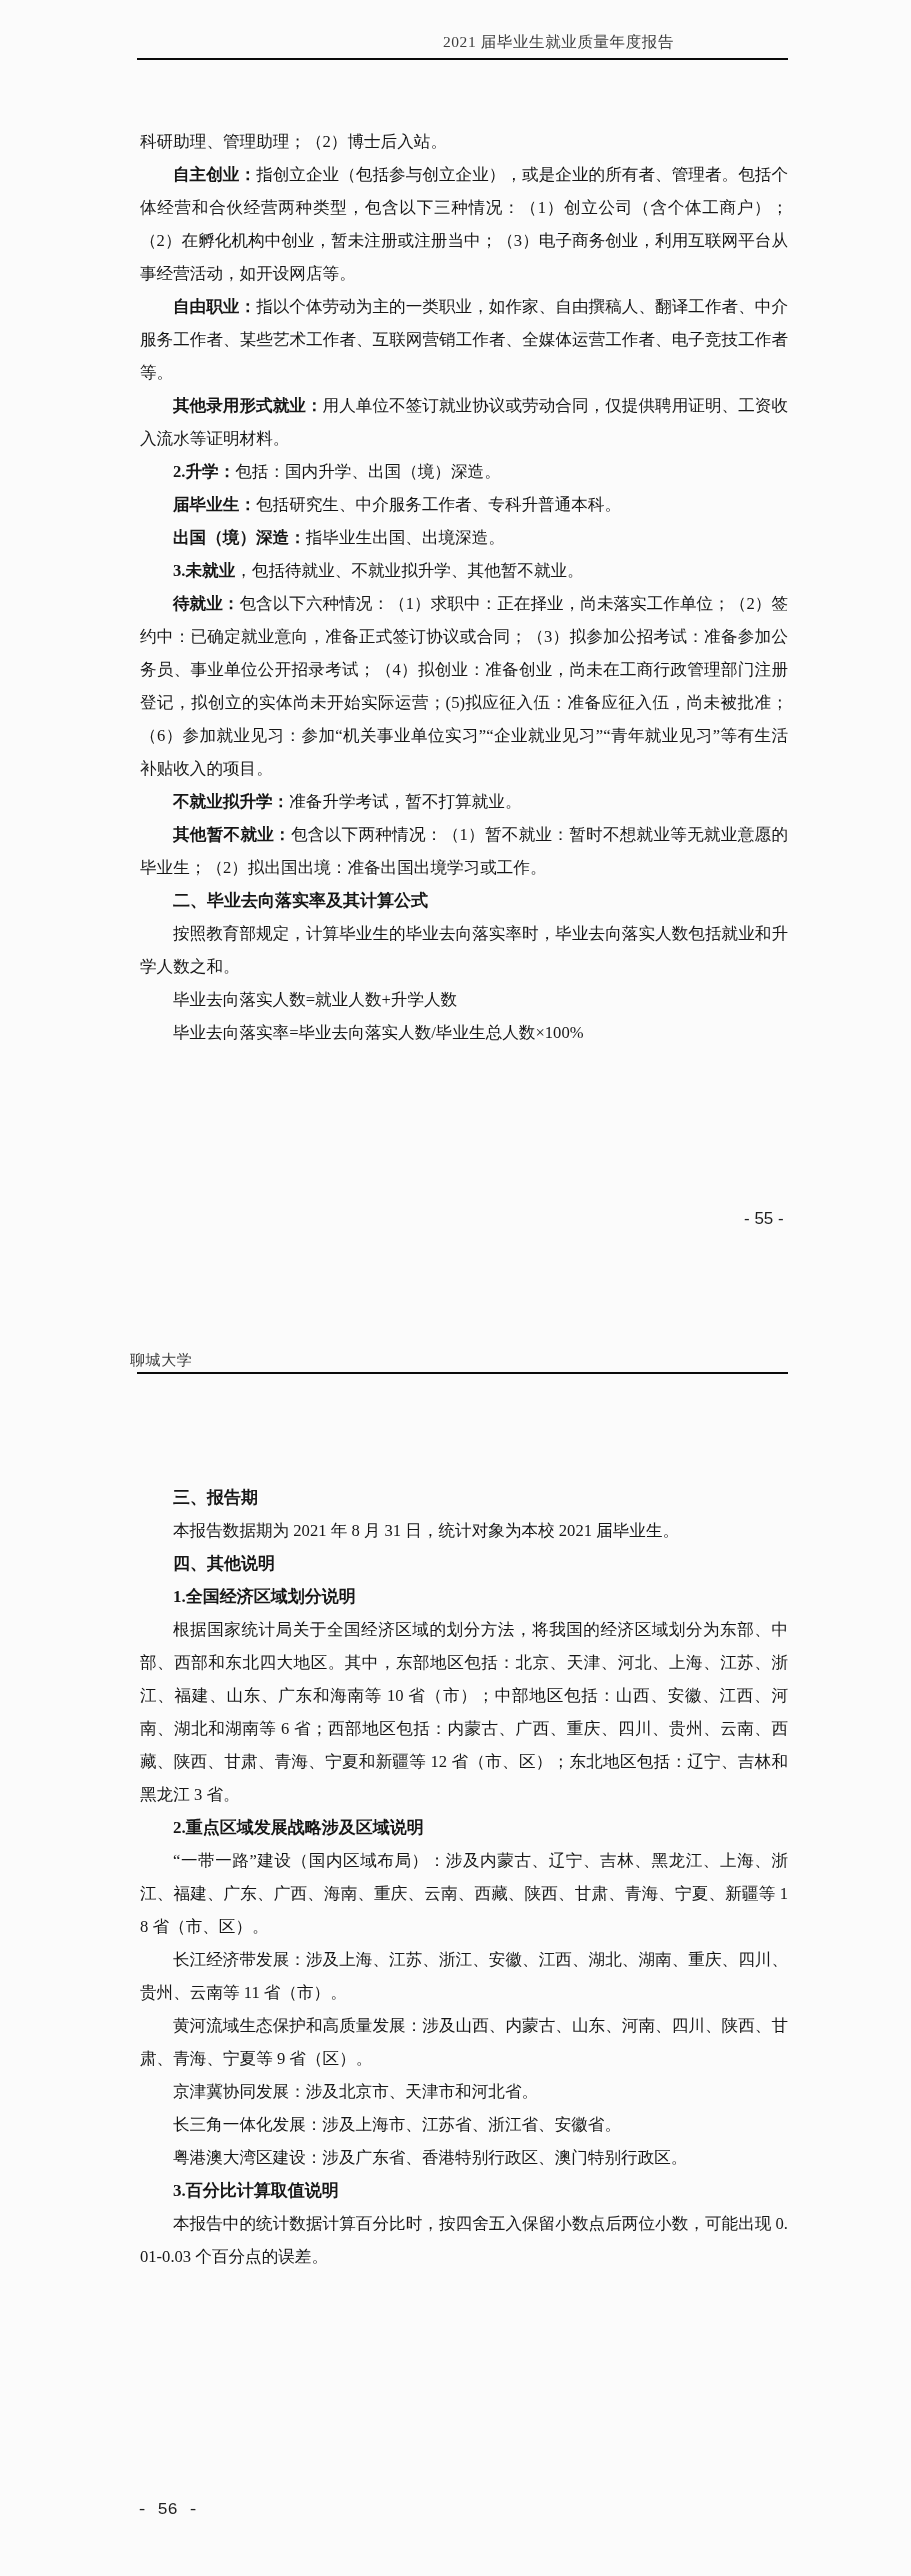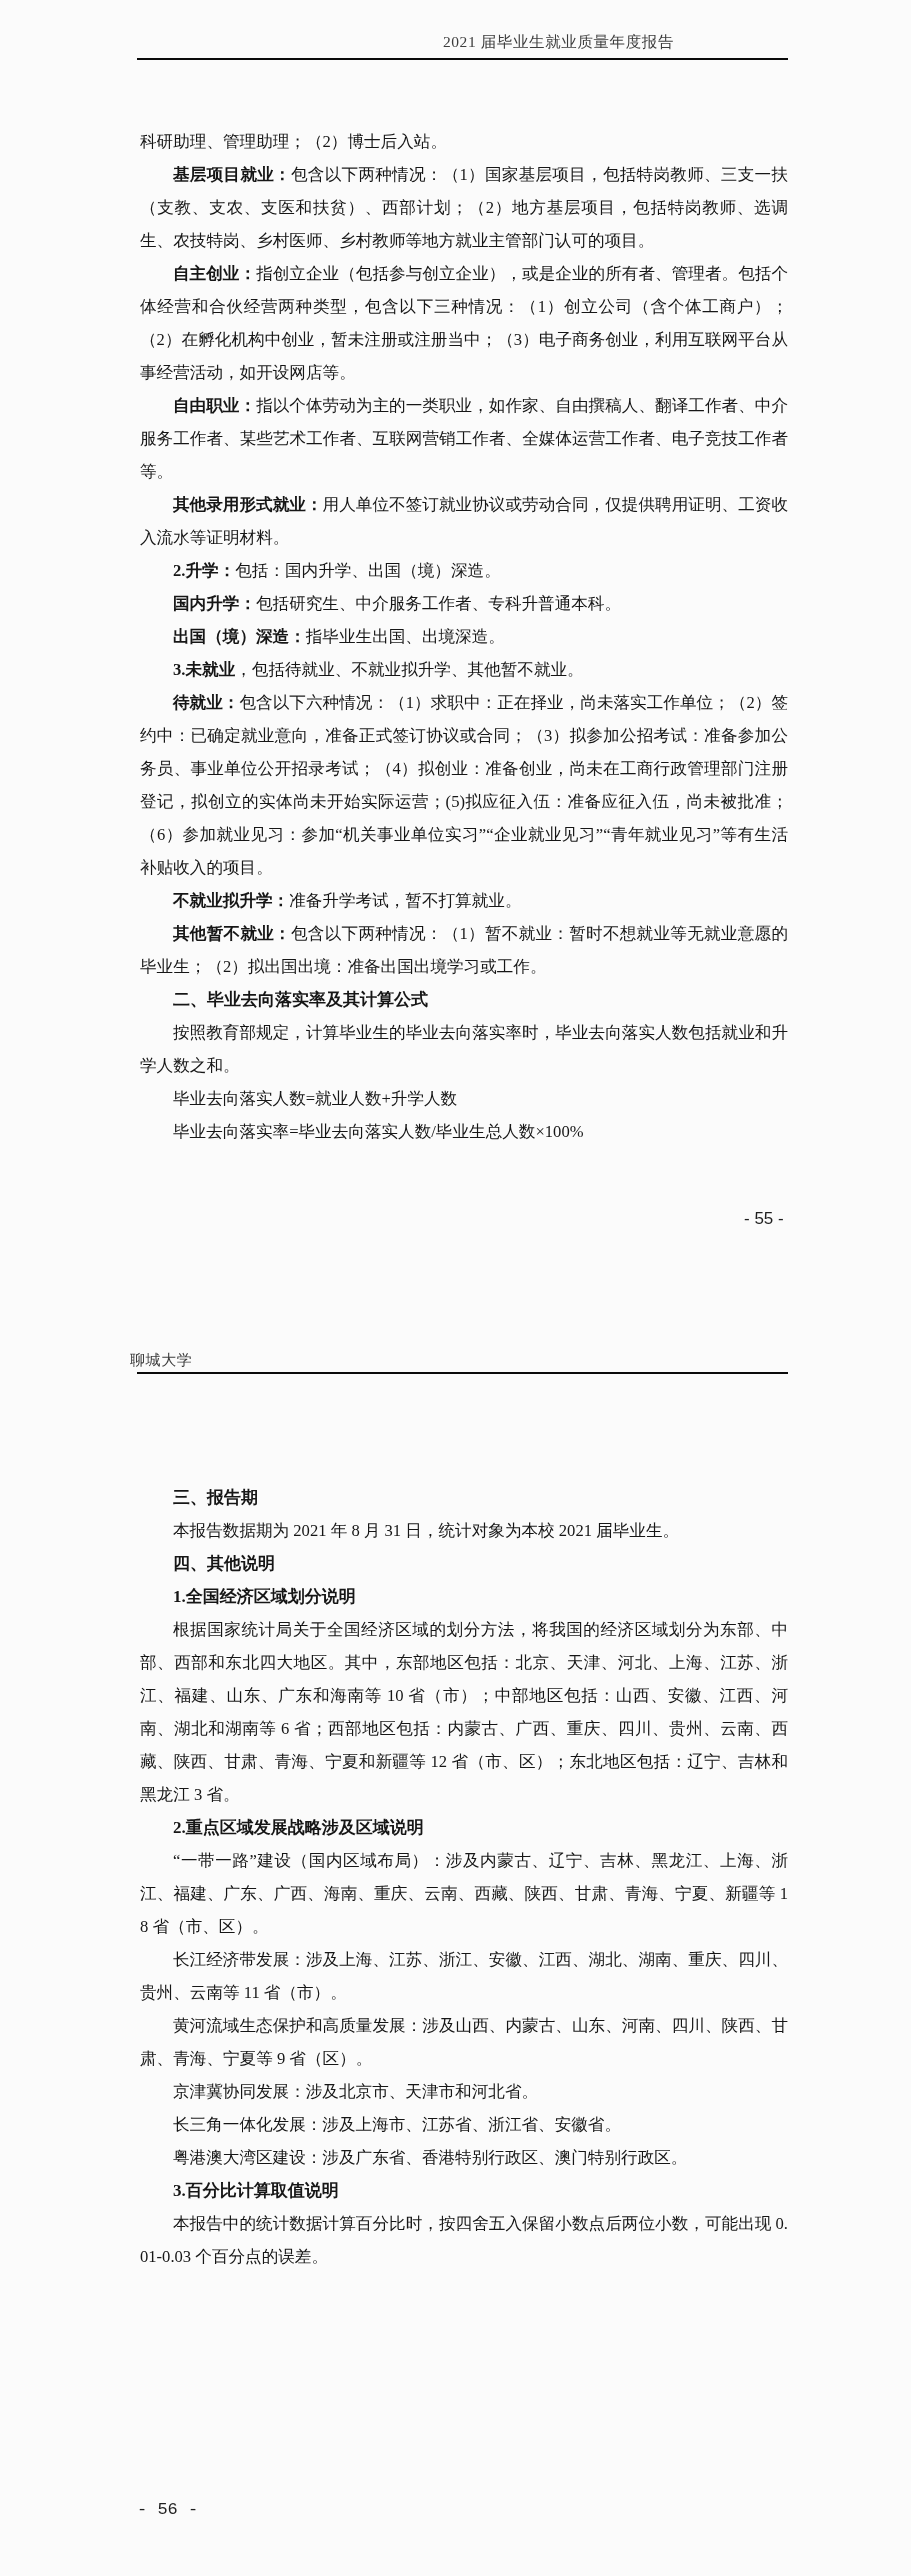--- a/index.html
+++ b/index.html
@@ -74,26 +74,25 @@
   .page-2 .page-number { left: 137px;  top: 1212px; font-family: Liberation Mono, monospace; }
 </style>
 </head>
 <body>
 
 <section class="page page-1">
   <div class="running-header align-right">2021 届毕业生就业质量年度报告</div>
   <div class="header-rule"></div>
   <div class="body-text">
       <p class="para"><span>科研助理、管理助理；（2）博士后入站。</span></p>
-      <p class="para indent"><b>基层项目就业：</b><span>包含以下两种情况：（1）国家基层项目，包括特岗教师、三支一扶（支教、支农、支医和扶贫）、西部计划；（2）地方基层项目，包括特岗教师、选调生、农技特岗、乡村医师、乡村教师等地方就业主管部门认可的项目。</span></p>
       <p class="para indent"><b>自主创业：</b><span>指创立企业（包括参与创立企业），或是企业的所有者、管理者。包括个体经营和合伙经营两种类型，包含以下三种情况：（1）创立公司（含个体工商户）；（2）在孵化机构中创业，暂未注册或注册当中；（3）电子商务创业，利用互联网平台从事经营活动，如开设网店等。</span></p>
       <p class="para indent"><b>自由职业：</b><span>指以个体劳动为主的一类职业，如作家、自由撰稿人、翻译工作者、中介服务工作者、某些艺术工作者、互联网营销工作者、全媒体运营工作者、电子竞技工作者等。</span></p>
       <p class="para indent"><b>其他录用形式就业：</b><span>用人单位不签订就业协议或劳动合同，仅提供聘用证明、工资收入流水等证明材料。</span></p>
       <p class="para indent"><b>2.升学：</b><span>包括：国内升学、出国（境）深造。</span></p>
-      <p class="para indent"><b>国内升学：</b><span>包括研究生、中介服务工作者、专科升普通本科。</span></p>
+      <p class="para indent"><b>届毕业生：</b><span>包括研究生、中介服务工作者、专科升普通本科。</span></p>
       <p class="para indent"><b>出国（境）深造：</b><span>指毕业生出国、出境深造。</span></p>
       <p class="para indent"><b>3.未就业</b><span>，包括待就业、不就业拟升学、其他暂不就业。</span></p>
       <p class="para indent"><b>待就业：</b><span>包含以下六种情况：（1）求职中：正在择业，尚未落实工作单位；（2）签约中：已确定就业意向，准备正式签订协议或合同；（3）拟参加公招考试：准备参加公务员、事业单位公开招录考试；（4）拟创业：准备创业，尚未在工商行政管理部门注册登记，拟创立的实体尚未开始实际运营；(5)拟应征入伍：准备应征入伍，尚未被批准；（6）参加就业见习：参加“机关事业单位实习”“企业就业见习”“青年就业见习”等有生活补贴收入的项目。</span></p>
       <p class="para indent"><b>不就业拟升学：</b><span>准备升学考试，暂不打算就业。</span></p>
       <p class="para indent"><b>其他暂不就业：</b><span>包含以下两种情况：（1）暂不就业：暂时不想就业等无就业意愿的毕业生；（2）拟出国出境：准备出国出境学习或工作。</span></p>
       <p class="para indent heading"><b>二、毕业去向落实率及其计算公式</b></p>
       <p class="para indent"><span>按照教育部规定，计算毕业生的毕业去向落实率时，毕业去向落实人数包括就业和升学人数之和。</span></p>
       <p class="para indent"><span>毕业去向落实人数=就业人数+升学人数</span></p>
       <p class="para indent"><span>毕业去向落实率=毕业去向落实人数/毕业生总人数×100%</span></p>
     </div>

